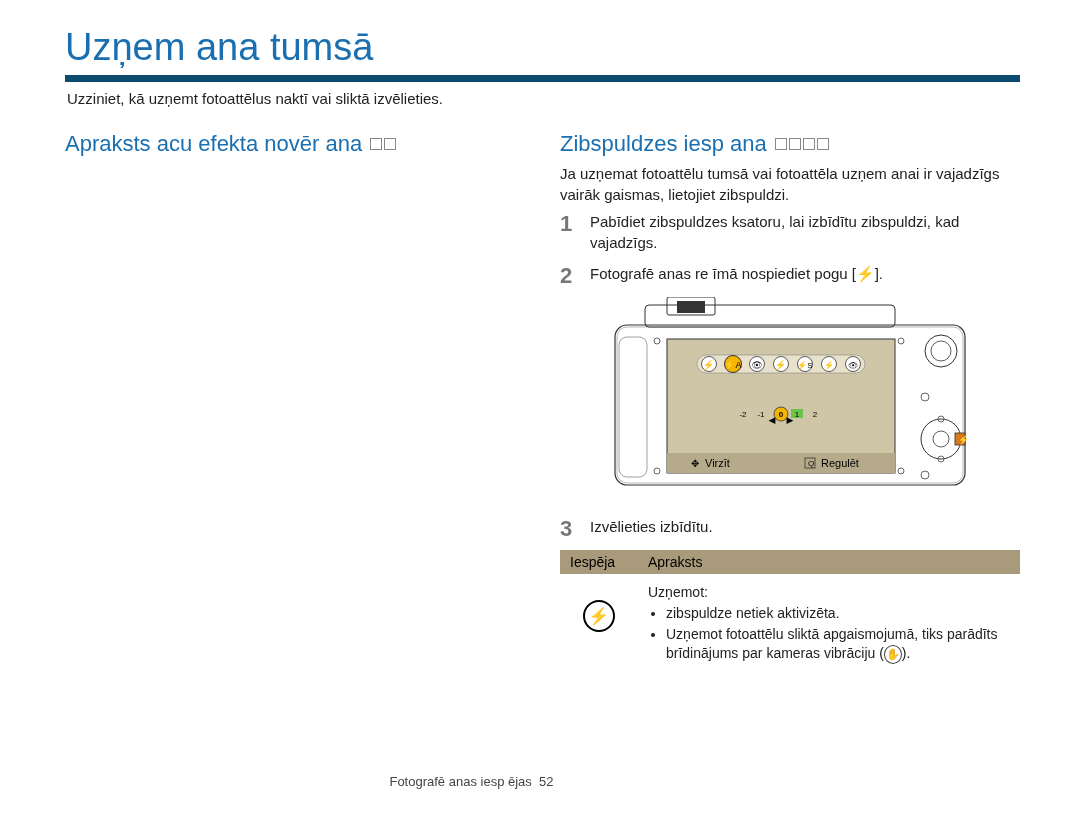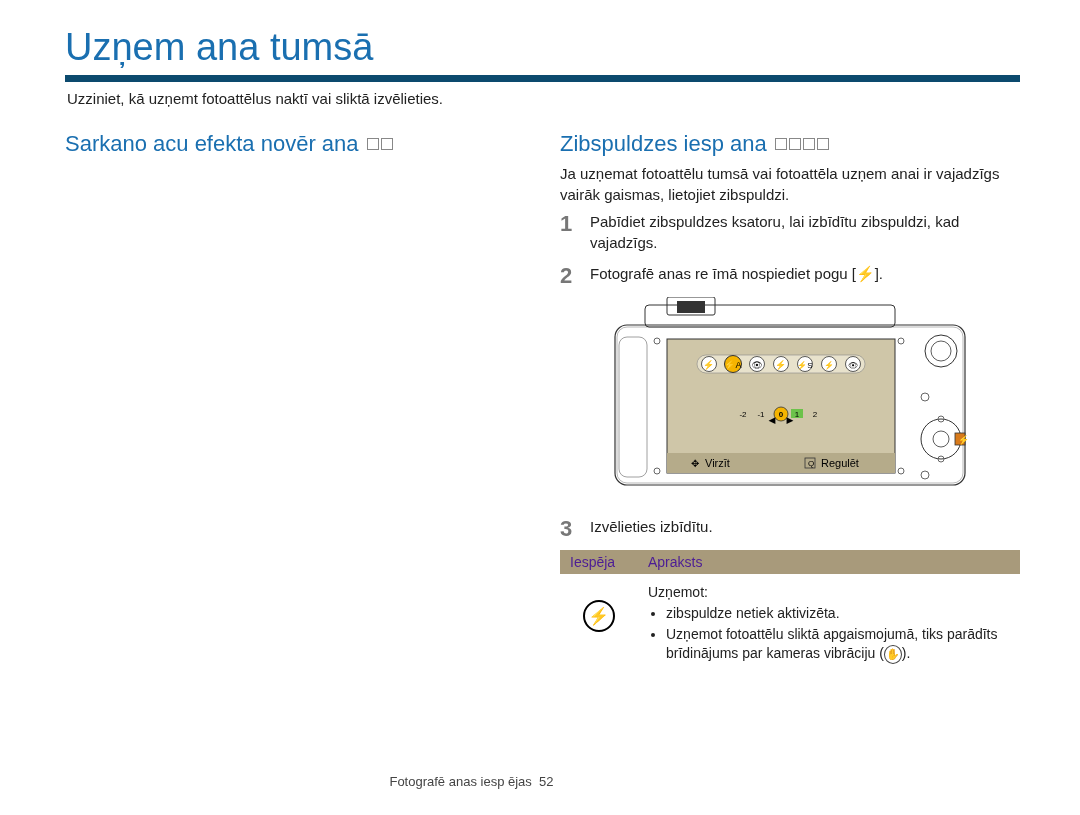--- a/index.html
+++ b/index.html
@@ -68,21 +68,21 @@
   }
   .step-body { flex: 1; line-height: 1.4; }
   .camera-wrap { text-align: center; margin: 10px 0 16px 0; }
   .camera-svg { width: 370px; height: 200px; }
   table.opt {
     border-collapse: collapse;
     width: 460px;
   }
   table.opt th {
     background: #a89a7b;
-    color: #4c1d95;
+    color: #000000;
     font-weight: 400;
     font-size: 14px;
     text-align: left;
     padding: 4px 10px;
     margin-top: 19px;
   }
   table.opt th:first-child { width: 58px; }
   table.opt td {
     vertical-align: top;
     padding: 10px 10px 6px 10px;
@@ -129,21 +129,21 @@
 <body>
 
 <div class="page">
   <h1>Uzņem ana tumsā</h1>
   <p class="subtitle">Uzziniet, kā uzņemt fotoattēlus naktī vai sliktā izvēlieties.</p>
 
   <div class="cols">
 
     <div class="col-left">
       <h2>
-        <span>Sarkano acu efekta novēr ana</span>
+        <span>Apraksts acu efekta novēr ana</span>
         <span class="modes"><span></span><span></span></span>
       </h2>
     </div>
 
     <div class="col-right">
       <h2>
         <span>Zibspuldzes iesp ana</span>
         <span class="modes"><span></span><span></span><span></span><span></span></span>
       </h2>
       <p>Ja uzņemat fotoattēlu tumsā vai fotoattēla uzņem anai ir vajadzīgs vairāk gaismas, lietojiet zibspuldzi.</p>

